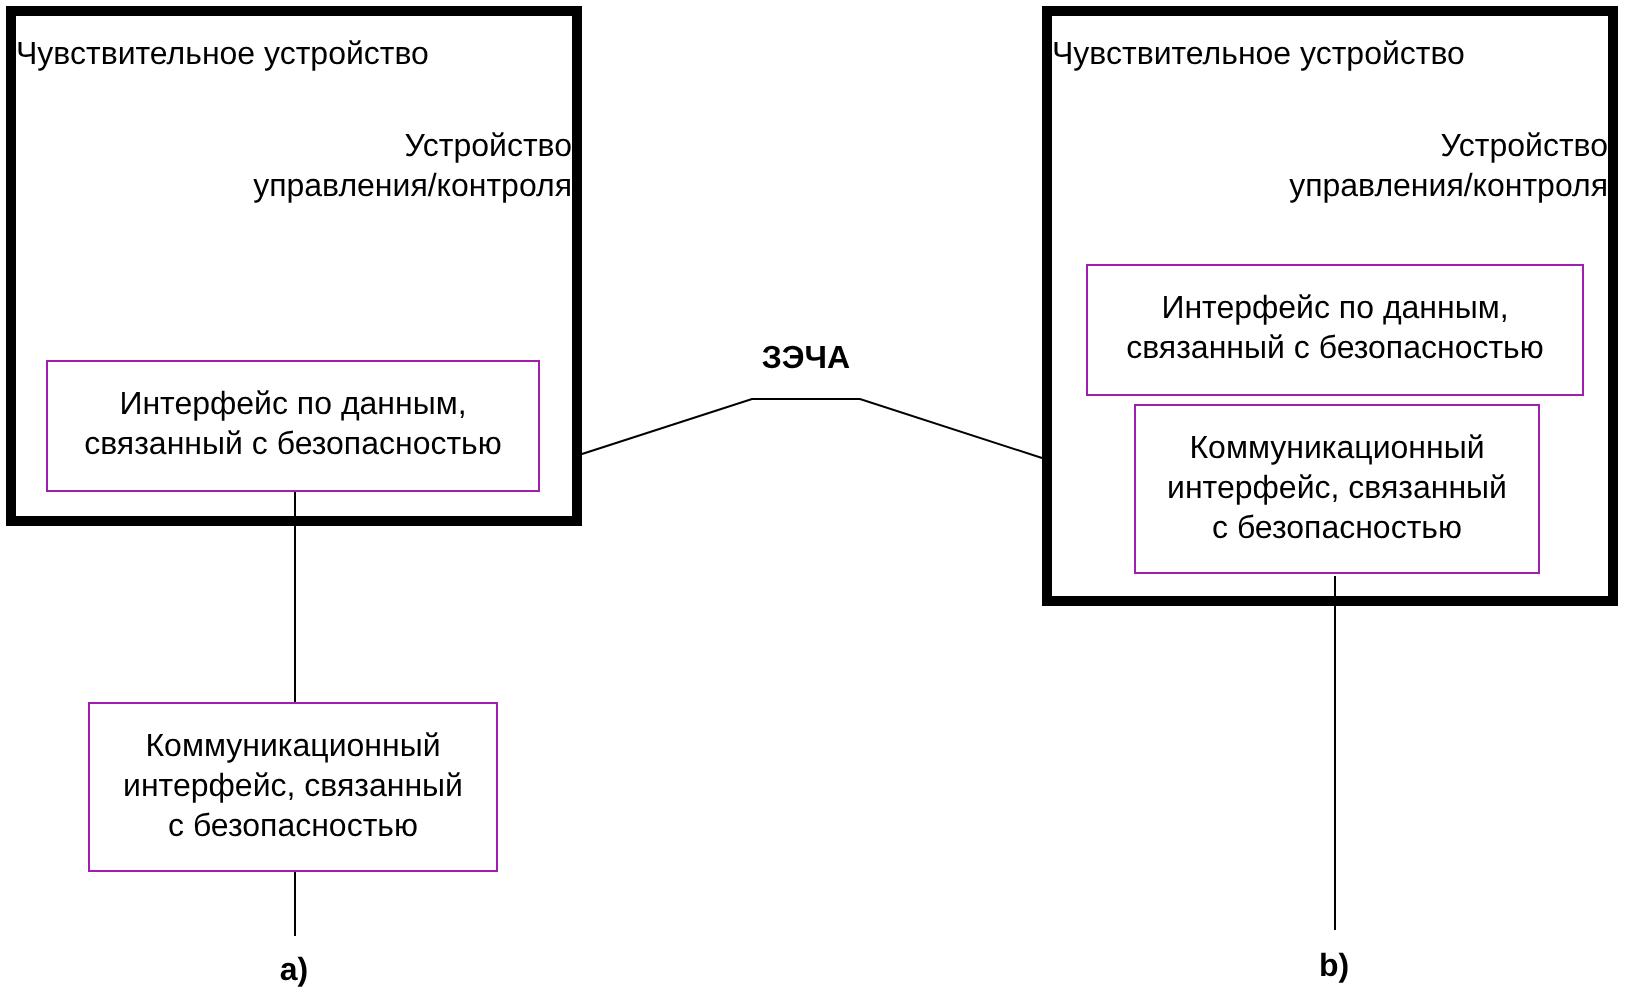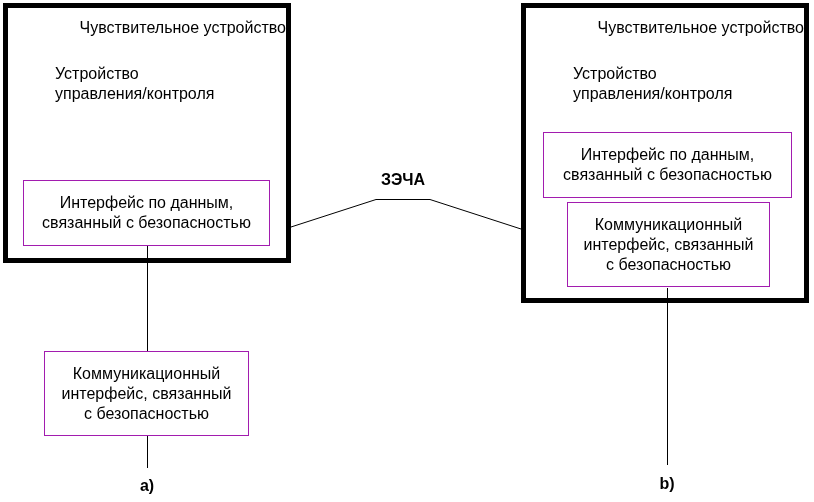--- a/index.html
+++ b/index.html
@@ -29,30 +29,30 @@
     border: 5px solid #000000;
     background: #ffffff;
     z-index: 2;
   }
   .device-box--left  { left: 3px;   top: 3px; width: 288px; height: 260px; }
   .device-box--right { left: 521px; top: 3px; width: 288px; height: 300px; }
   .device-title {
     position: absolute;
     left: 0; right: 0;
     top: 10px;
-    text-align: right;
+    text-align: left;
     font-size: 16px;
     line-height: 20px;
     white-space: nowrap;
   }
   .controller-label {
     position: absolute;
     left: 0; right: 0;
     top: 56px;
-    text-align: left;
+    text-align: right;
     font-size: 16px;
     line-height: 20px;
     margin-left: 47px;
   }
   .controller-label span { display: block; }
   .iface-box {
     position: absolute;
     box-sizing: border-box;
     border: 1px solid #a21caf;
     background: #ffffff;

